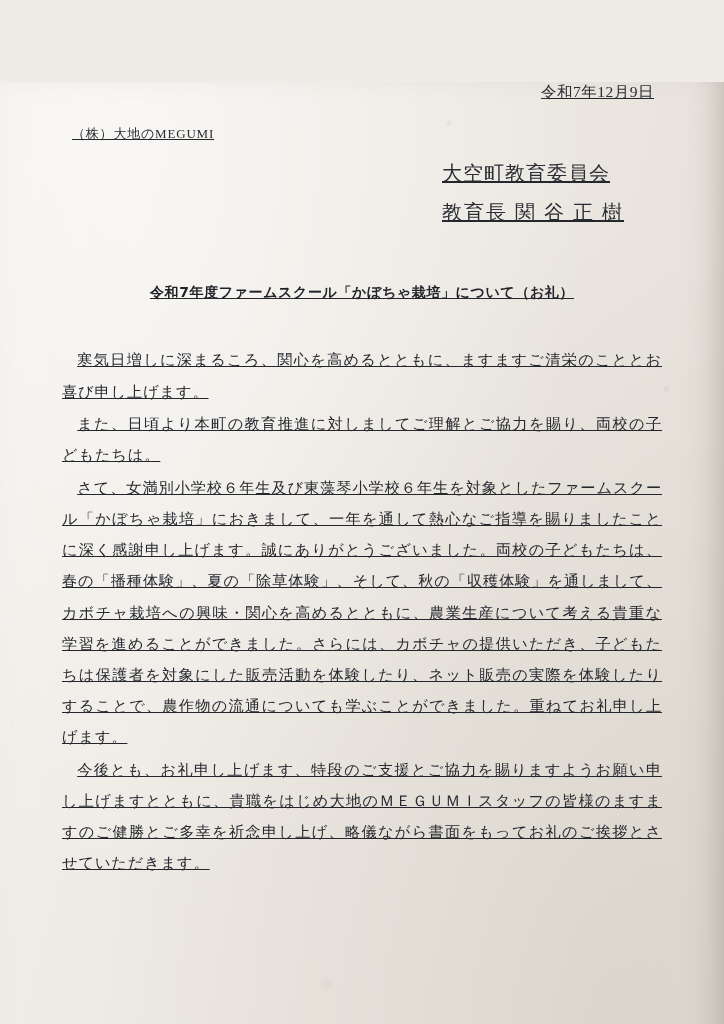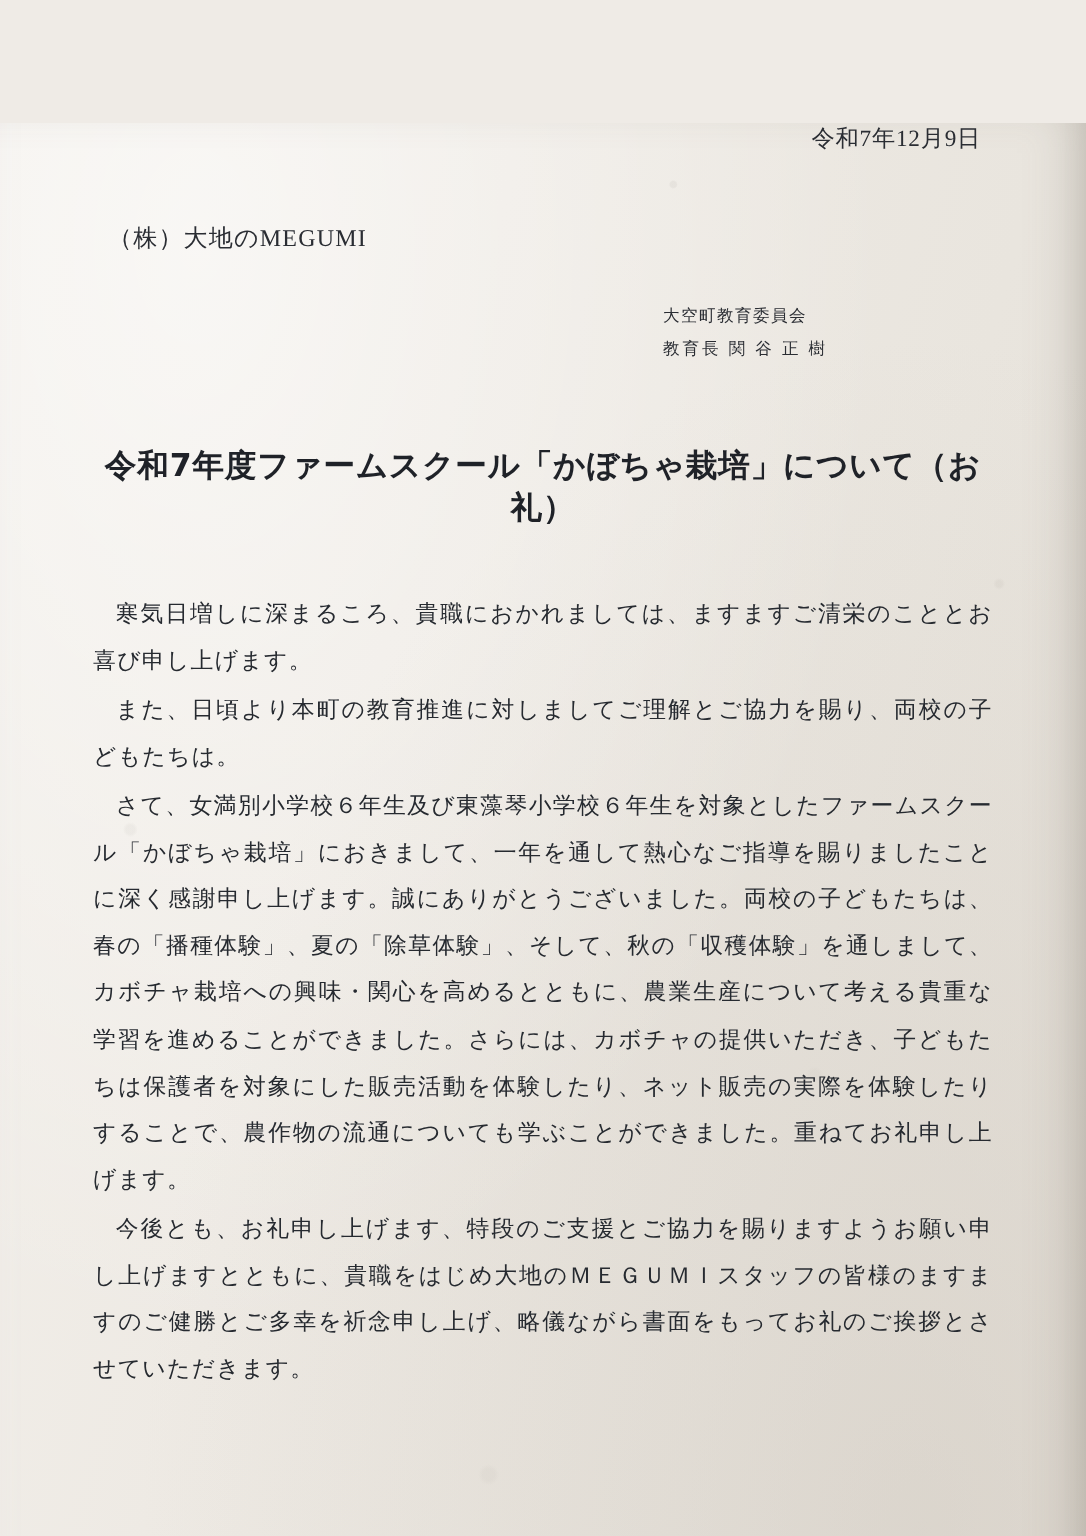--- a/index.html
+++ b/index.html
@@ -47,58 +47,59 @@
     pointer-events: none;
     box-shadow: inset -26px 0 38px -26px rgba(120,112,102,0.45),
                 inset 0 -24px 36px -26px rgba(120,112,102,0.40),
                 inset 16px 0 30px -24px rgba(255,255,255,0.55);
   }
 
   .content {
     position: relative;
     z-index: 2;
     padding: 0 62px;
+    text-decoration: underline;
   }
 
   .date-line {
     margin-top: 82px;
     text-align: right;
     padding-right: 8px;
     font-size: 15.5px;
     letter-spacing: 0.5px;
     color: #2a2d33;
   }
 
   .addressee {
-    margin-top: 41px;
+    margin-top: 18px;
     padding-left: 10px;
-    font-size: 16px;
+    font-size: 13px;
     line-height: 1.95;
     letter-spacing: 0.8px;
     color: #2a2d33;
   }
   .addressee .name-row {
     letter-spacing: 1.6px;
   }
 
   .sender {
-    margin-top: 26px;
+    margin-top: 8px;
     padding-left: 380px;
-    font-size: 11px;
+    font-size: 20px;
     line-height: 1.95;
     letter-spacing: 1px;
     color: #2a2d33;
   }
   .sender .sender-line2 { letter-spacing: 2px; }
   .sender .sender-line3 { padding-left: 16px; letter-spacing: 0.6px; }
 
   .doc-title {
     margin-top: 52px;
     text-align: center;
-    font-size: 21px;
+    font-size: 14px;
     font-weight: bold;
     letter-spacing: 0.6px;
     color: #1f2228;
     font-family: "DejaVu Sans", "Liberation Sans", sans-serif;
   }
 
   .body-block {
     margin-top: 42px;
     font-size: 15.2px;
     line-height: 2.05;
@@ -124,20 +125,20 @@
     </div>
 
     <div class="sender">
       <div class="sender-line1">大空町教育委員会</div>
       <div class="sender-line2">教育長 関 谷 正 樹</div>
     </div>
 
     <div class="doc-title">令和7年度ファームスクール「かぼちゃ栽培」について（お礼）</div>
 
     <div class="body-block">
-      <p>寒気日増しに深まるころ、貴職におかれましては、ますますご清栄のこととお喜び申し上げます。</p>
+      <p>寒気日増しに深まるころ、関心を高めるとともに、ますますご清栄のこととお喜び申し上げます。</p>
       <p>また、日頃より本町の教育推進に対しましてご理解とご協力を賜り、両校の子どもたちは。</p>
       <p>さて、女満別小学校６年生及び東藻琴小学校６年生を対象としたファームスクール「かぼちゃ栽培」におきまして、一年を通して熱心なご指導を賜りましたことに深く感謝申し上げます。誠にありがとうございました。両校の子どもたちは、春の「播種体験」、夏の「除草体験」、そして、秋の「収穫体験」を通しまして、カボチャ栽培への興味・関心を高めるとともに、農業生産について考える貴重な学習を進めることができました。さらには、カボチャの提供いただき、子どもたちは保護者を対象にした販売活動を体験したり、ネット販売の実際を体験したりすることで、農作物の流通についても学ぶことができました。重ねてお礼申し上げます。</p>
       <p>今後とも、お礼申し上げます、特段のご支援とご協力を賜りますようお願い申し上げますとともに、貴職をはじめ大地のＭＥＧＵＭＩスタッフの皆様のますますのご健勝とご多幸を祈念申し上げ、略儀ながら書面をもってお礼のご挨拶とさせていただきます。</p>
     </div>
 
   </div>
 </div>
 
 </body></html>

